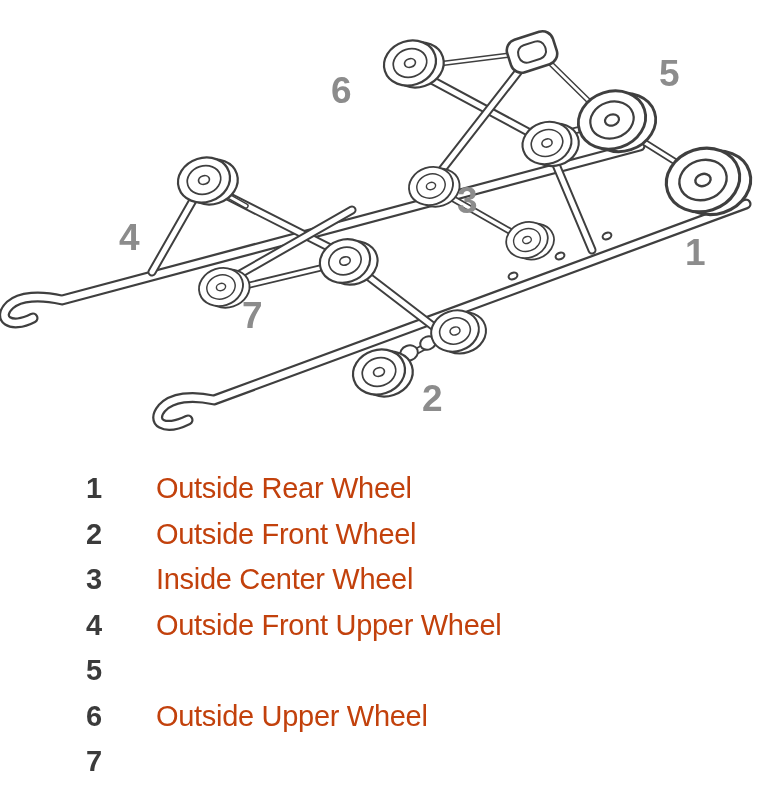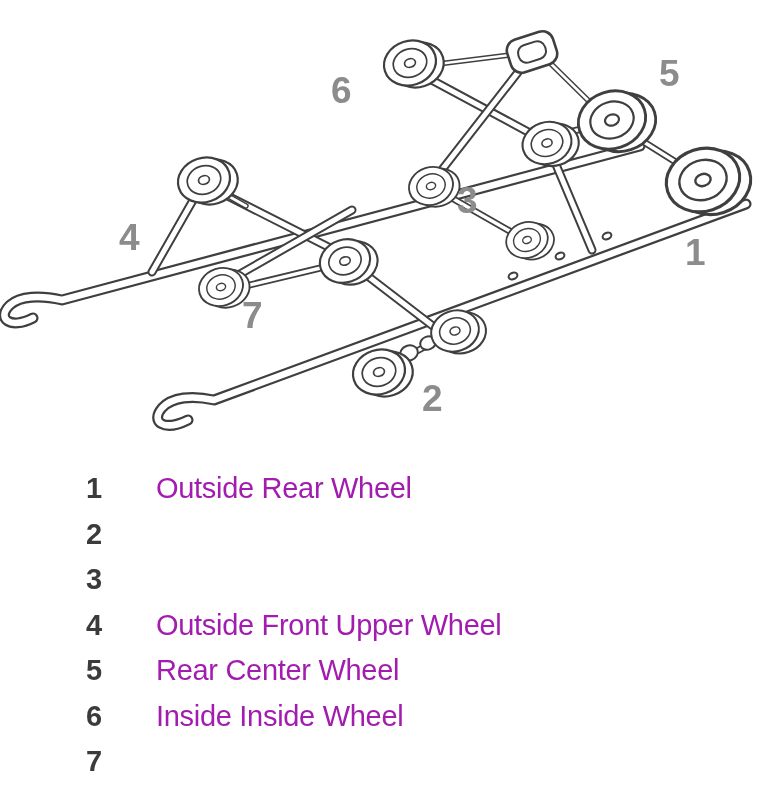--- a/index.html
+++ b/index.html
@@ -36,21 +36,21 @@
     height:45.5px;
     font-size:29px;
     letter-spacing:-0.3px;
   }
   .legend-num{
     width:70px;
     font-weight:bold;
     color:#3b3b3b;
   }
   .legend-label{
-    color:#a21caf;
+    color:#c2410c;
   }
 </style>
 </head>
 <body>
 
 <div class="page">
 
   <svg class="diagram" width="770" height="458" viewBox="0 0 770 458" xmlns="http://www.w3.org/2000/svg">
 
     <defs>
@@ -141,34 +141,35 @@
     </g>
   </svg>
 
   <div class="legend">
     <div class="legend-row">
       <span class="legend-num">1</span>
       <span class="legend-label">Outside Rear Wheel</span>
     </div>
     <div class="legend-row">
       <span class="legend-num">2</span>
+      <span class="legend-label">Outside Front Wheel</span>
     </div>
     <div class="legend-row">
       <span class="legend-num">3</span>
+      <span class="legend-label">Inside Center Wheel</span>
     </div>
     <div class="legend-row">
       <span class="legend-num">4</span>
       <span class="legend-label">Outside Front Upper Wheel</span>
     </div>
     <div class="legend-row">
       <span class="legend-num">5</span>
-      <span class="legend-label">Rear Center Wheel</span>
     </div>
     <div class="legend-row">
       <span class="legend-num">6</span>
-      <span class="legend-label">Inside Inside Wheel</span>
+      <span class="legend-label">Outside Upper Wheel</span>
     </div>
     <div class="legend-row">
       <span class="legend-num">7</span>
     </div>
   </div>
 
 </div>
 
 </body></html>

